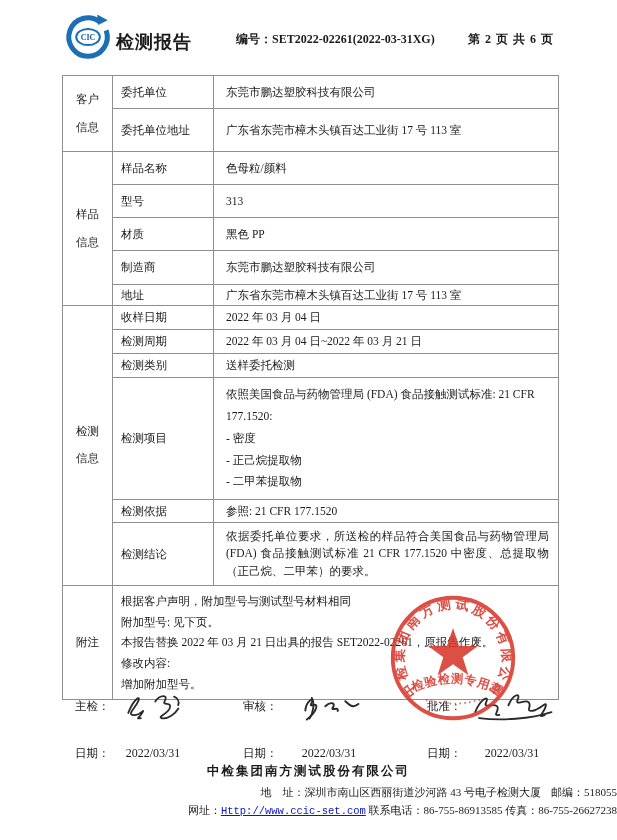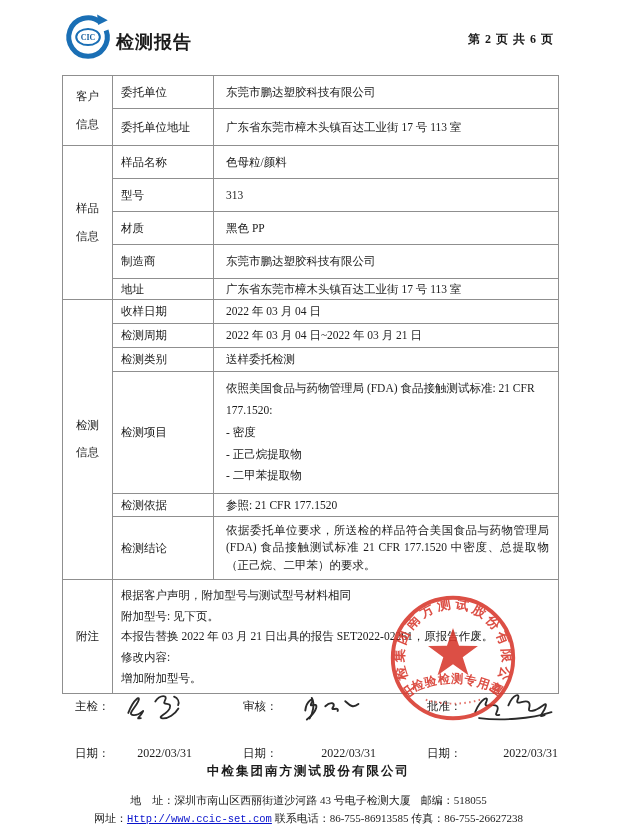--- a/index.html
+++ b/index.html
@@ -31,60 +31,61 @@
   .sig-block { position:absolute; left:62px; top:686px; width:496px; z-index:2; }
   .sig-row { display:flex;gap:38px; }
   .sig-col1 { width:160px; } .sig-col2 { width:185px; } .sig-col3 { width:151px; }
   .sig-line { display:flex; align-items:center; height:40px; }
   .sig-line .lab { padding-left:13px; width:52px; font-size:11.5px; flex:none; }
   .sig-line .sig { flex:1; display:flex; justify-content:center; align-items:center; }
   .sig svg { transform:rotate(-4deg); }
   .sig path { fill:none; stroke:#2a2a2a; stroke-width:2.1; stroke-linecap:round; stroke-linejoin:round; }
   .date-line { display:flex; align-items:center; height:18px; margin-top:18px; }
   .date-line .lab { padding-left:13px; width:52px; font-size:11.5px; flex:none; }
-  .date-line .dval { flex:1; text-align:right; font-size:12px; }
+  .date-line .dval { flex:1; text-align:center; font-size:12px; }
   
   .stamp { position:absolute; left:385px; top:590px; width:136px; height:136px; z-index:5; opacity:.88; }
   
   .ft-company { position:absolute; left:0; top:763px; width:100%; text-align:center;
                 font-size:12.5px; font-weight:bold; letter-spacing:2px; }
-  .ft-line { position:absolute; left:0; width:100%; text-align:center; font-size:11px;margin-top:8px; }
+  .ft-line { position:absolute; left:0; width:100%; text-align:right; font-size:11px; }
   .ft-addr { top:785px; } .ft-web { top:803px; }
   .ft-url { color:#0a14cc; text-decoration:underline; font-family:"Liberation Mono","DejaVu Sans Mono",monospace; font-size:10.5px; }
   .ft-gap { display:inline-block; width:10px; }
 </style>
 </head>
 <body>
 
 <div class="page">
 
   <svg class="hdr-logo" viewBox="0 0 56 52">
     <path d="M 39.6,10.5 A 20,20 0 1 0 45.8,19.2" fill="none" stroke="#1a6fb5" stroke-width="5.2"></path>
     <polygon points="36.5,2.5 47.5,8.5 37.5,13.5" fill="#1a6fb5"></polygon>
     <ellipse cx="27" cy="26" rx="12.3" ry="8.4" fill="none" stroke="#1a6fb5" stroke-width="2.1"></ellipse>
     <text x="27" y="29.3" font-size="8.3" font-weight="bold" text-anchor="middle" fill="#155d9d" font-family="Liberation Serif, DejaVu Serif, serif">CIC</text>
   </svg>
   <div class="hdr-title">检测报告</div>
+  <div class="hdr-no"><span>编号：</span><span>SET2022-02261(2022-03-31XG)</span></div>
   <div class="hdr-page">第 2 页 共 6 页</div>
 
   <div class="tbl-wrap">
     <table class="report">
       <colgroup>
           <col style="width:50px">
           <col style="width:101px">
           <col style="width:345px">
         </colgroup>
       <tbody>
 
         <tr style="height:33px">
           <td class="sec-label" rowspan="2">客户信息</td>
           <td class="lbl">委托单位</td>
           <td class="val">东莞市鹏达塑胶科技有限公司</td>
         </tr>
-        <tr style="height:37px">
+        <tr style="height:43px">
           <td class="lbl">委托单位地址</td>
           <td class="val">广东省东莞市樟木头镇百达工业街 17 号 113 室</td>
         </tr>
 
         <tr class="sec" style="height:33px">
           <td class="sec-label" rowspan="5">样品信息</td>
           <td class="lbl">样品名称</td>
           <td class="val">色母粒/颜料</td>
         </tr>
         <tr style="height:33px">

